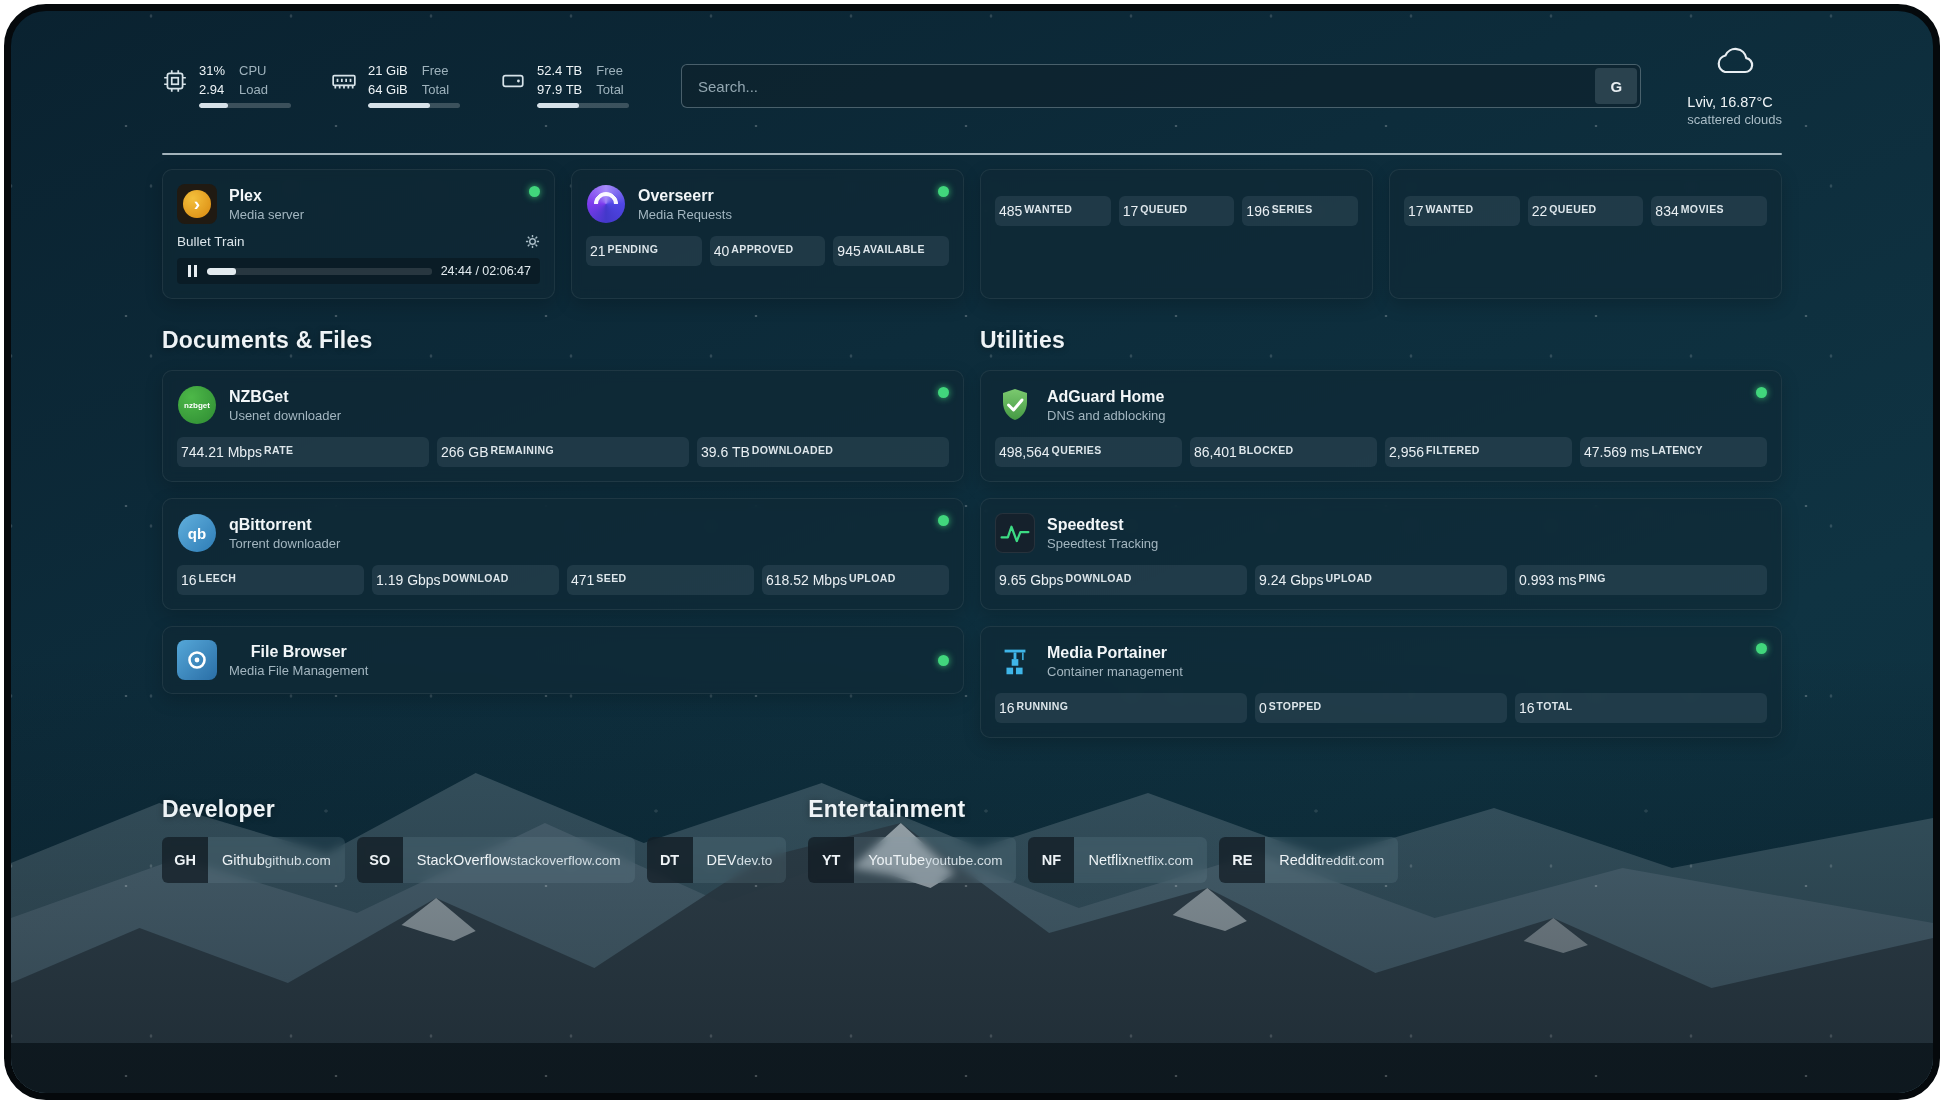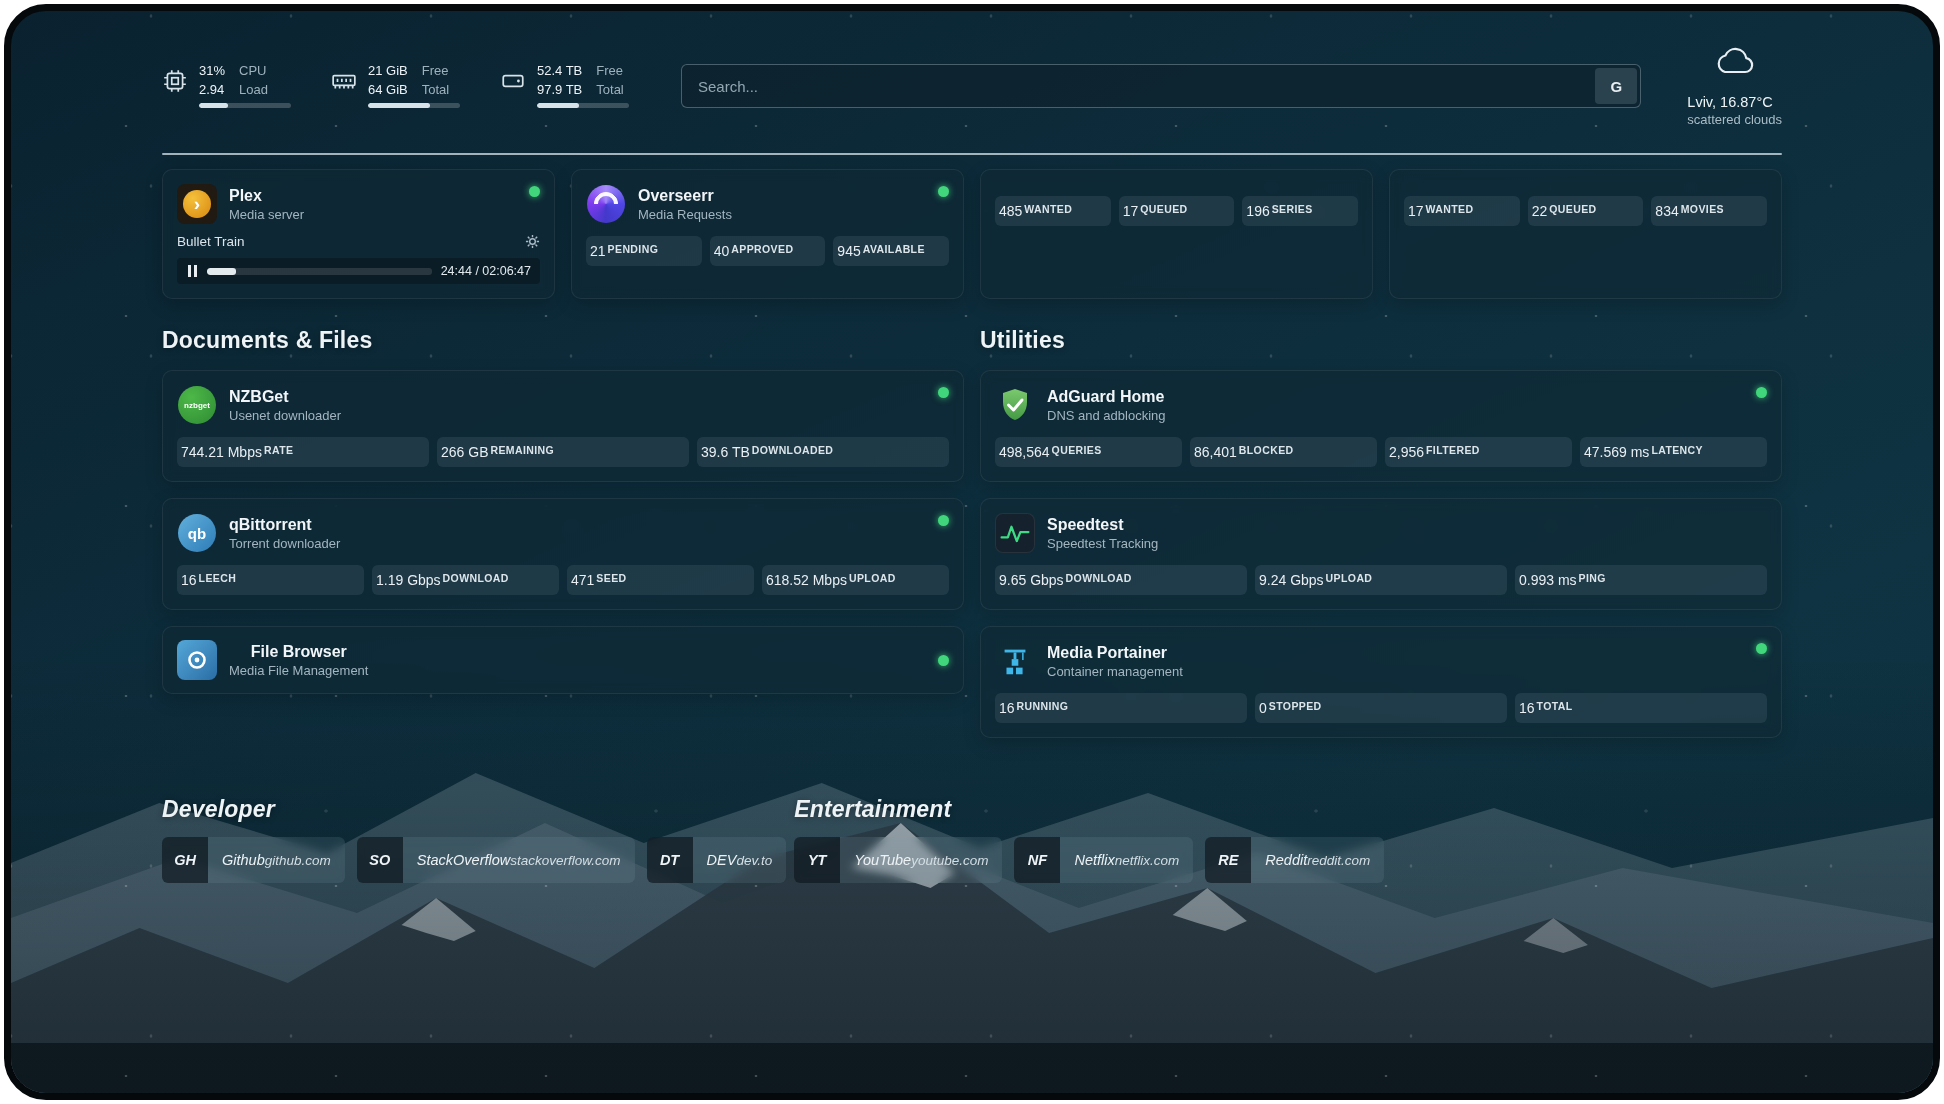--- a/index.html
+++ b/index.html
@@ -105,21 +105,21 @@
   .radarr { background:#141414; }
   .radarr i { display:block; border-left:15px solid #f2a33c; border-top:9px solid transparent; border-bottom:9px solid transparent; margin-left:4px; }
   .nzbget-c { width:38px; height:38px; border-radius:50%; background:radial-gradient(circle at 35% 30%, #4db848, #2e8b33);
     display:flex; align-items:center; justify-content:center; color:#fff; font-weight:700; font-size:8px; }
   .qb-c { width:38px; height:38px; border-radius:50%; background:linear-gradient(135deg,#62b0dd,#2d7cb6);
     display:flex; align-items:center; justify-content:center; color:#fff; font-weight:700; font-size:15px; }
   .speedtest { background:#15212c; border:1px solid rgba(255,255,255,.08); }
   .filebrowser { background:linear-gradient(135deg,#55a7d8,#2a6ea6); }
 
   
-  .grid-bottom { display:grid; grid-template-columns:repeat(3,1fr); gap:8px; margin-top:58px;font-style:italic; }
+  .grid-bottom { display:grid; grid-template-columns:repeat(3,1fr); gap:22px; margin-top:58px; }
   .bm-rows { display:flex; flex-direction:row; gap:12px; margin-top:14px; }
   .bm-row { display:flex; align-items:center; height:46px; border-radius:6px; overflow:hidden;
     background:rgba(130,160,175,.16); backdrop-filter:blur(4px); cursor:pointer; }
   .bm-abbr { width:46px; height:46px; flex:none; background:rgba(4,12,18,.62); color:#eef3f6;
     font-size:14.5px; font-weight:700; display:flex; align-items:center; justify-content:center; }
   .bm-name { margin-left:14px; font-size:14.5px; color:#edf2f5; }
   .bm-url { margin-left:auto; margin-right:14px; font-size:13.5px; color:#d4dfe5; }
 </style>
 </head>
 <body>

